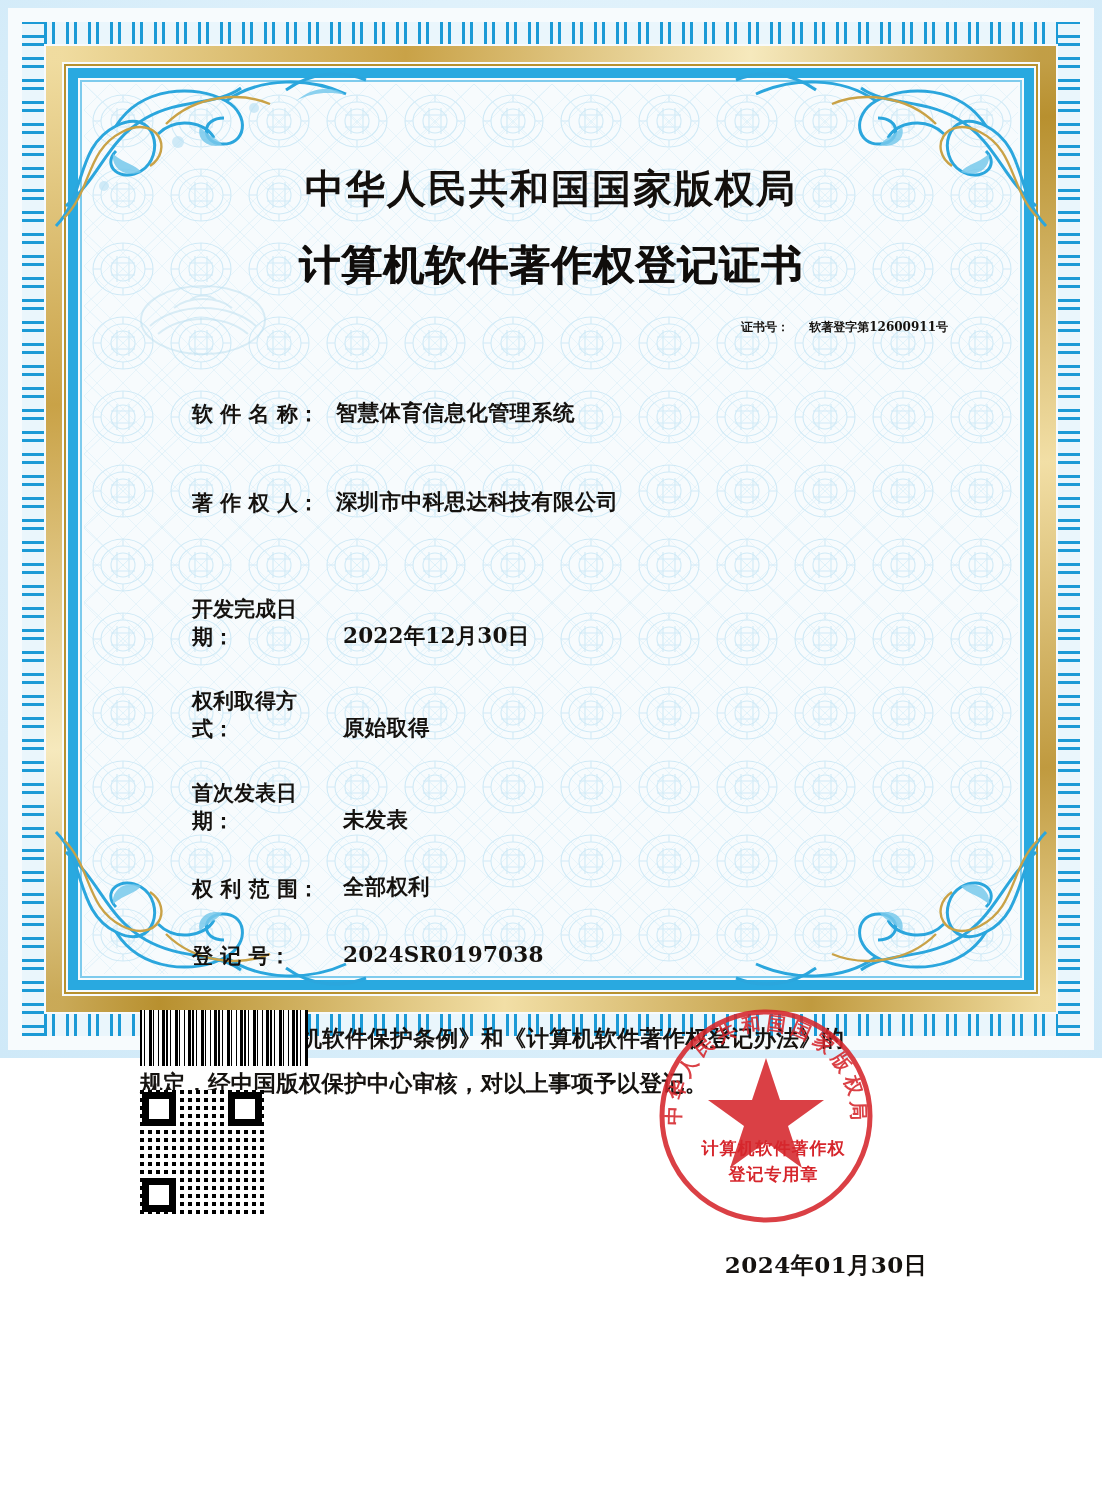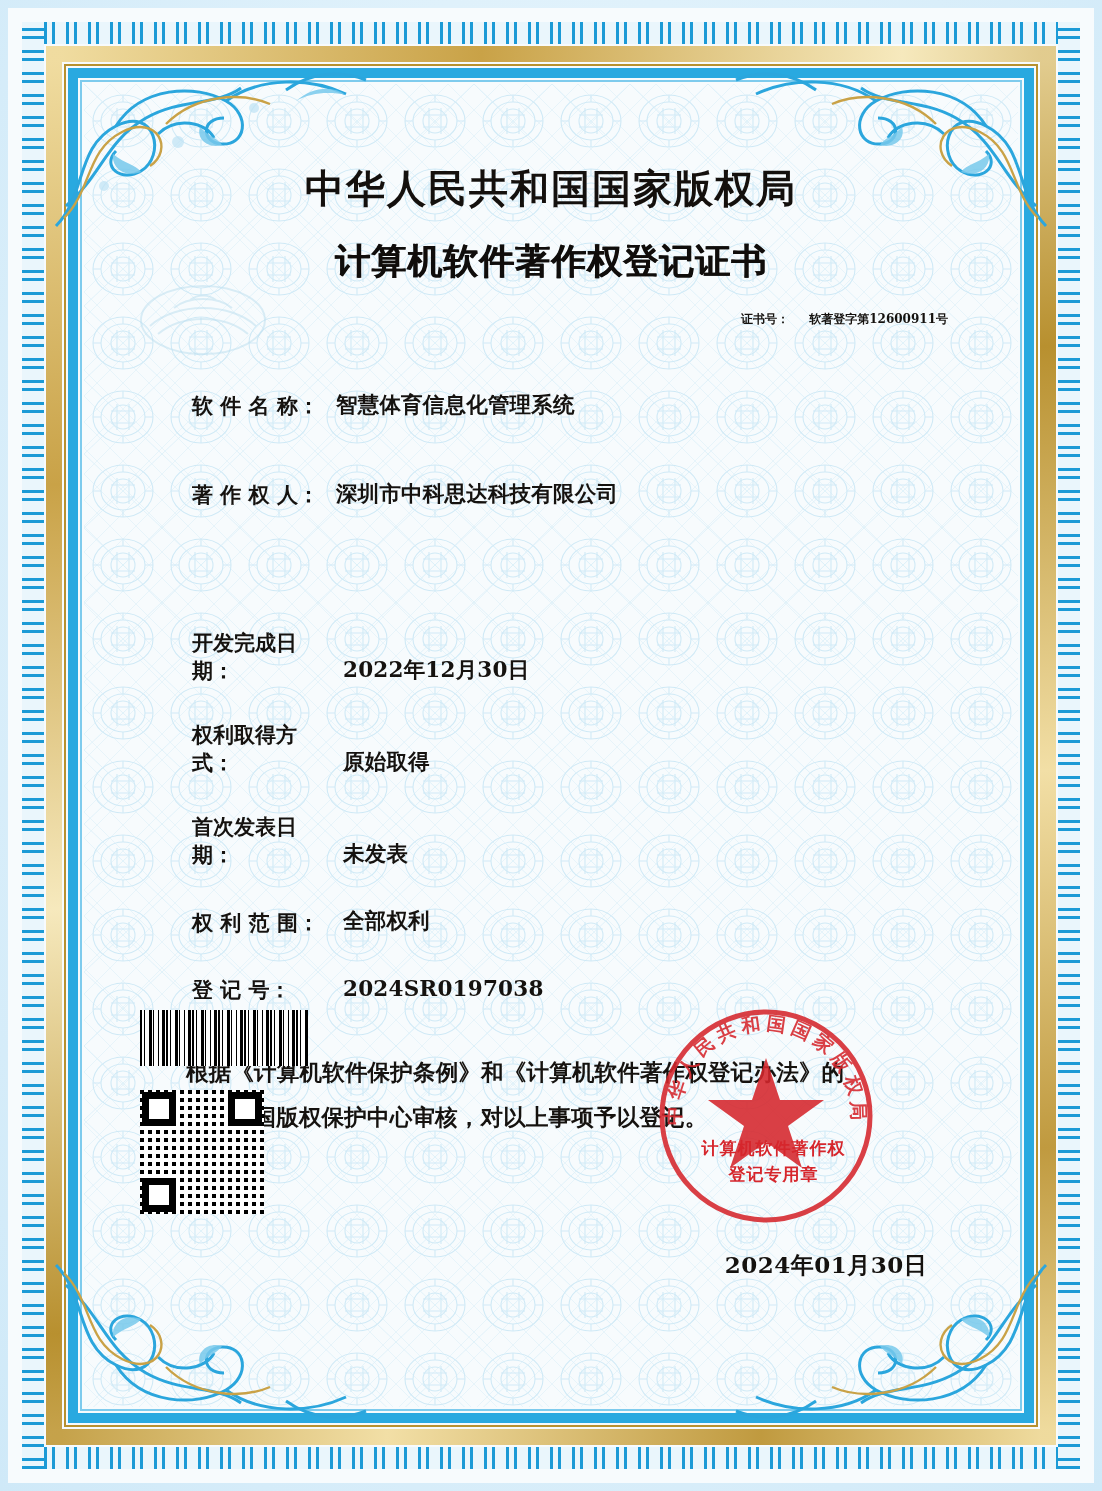--- a/index.html
+++ b/index.html
@@ -11,21 +11,21 @@
     width: 1102px;
     height: 1491px;
     font-family: "Liberation Sans", sans-serif;
     overflow: hidden;
   }
 
   
   .cert-page {
     position: relative;
     width: 1102px;
-    height: 1491px;
+    height: 1058px;
     box-sizing: border-box;
     background:
       radial-gradient(ellipse at 50% 38%, #eaf7fd 0%, #dff1fb 45%, #cfe9f8 100%);
   }
 
   
   .cert-margin {
     position: absolute;
     left: 8px; top: 8px; right: 8px; bottom: 8px;
     background: #f7fbfd;
@@ -123,21 +123,21 @@
     font-family: "DejaVu Serif", serif;
     font-size: 39px;
     font-weight: bold;
     letter-spacing: 2px;
     color: #14100d;
     margin: 0 0 22px 0;
   }
   .title-main {
     text-align: center;
     font-family: "DejaVu Serif", serif;
-    font-size: 35px;
+    font-size: 41px;
     font-weight: bold;
     letter-spacing: 1px;
     color: #100d0b;
     margin: 0 0 26px 0;
     text-shadow: 0.8px 0 0 #100d0b;
   }
 
   .cert-no-row {
     text-align: right;
     font-family: "DejaVu Serif", serif;
@@ -171,21 +171,21 @@
     line-height: 1.45;
     letter-spacing: 0.2px;
   }
   .field-value .mono {
     font-family: "DejaVu Sans Mono", monospace;
     font-size: 20px;
     letter-spacing: 0.5px;
   }
 
   .gap-sw     { margin-bottom: 58px; }
-  .gap-owner  { margin-bottom: 120px; }
+  .gap-owner  { margin-bottom: 78px; }
   .gap-item   { margin-bottom: 36px; gap: 7px; }
 
   .statement {
     margin-top: 46px;
     font-family: "DejaVu Serif", serif;
     font-size: 22.5px;
     font-weight: bold;
     color: #15120f;
     line-height: 2.0;
     letter-spacing: 0.2px;

